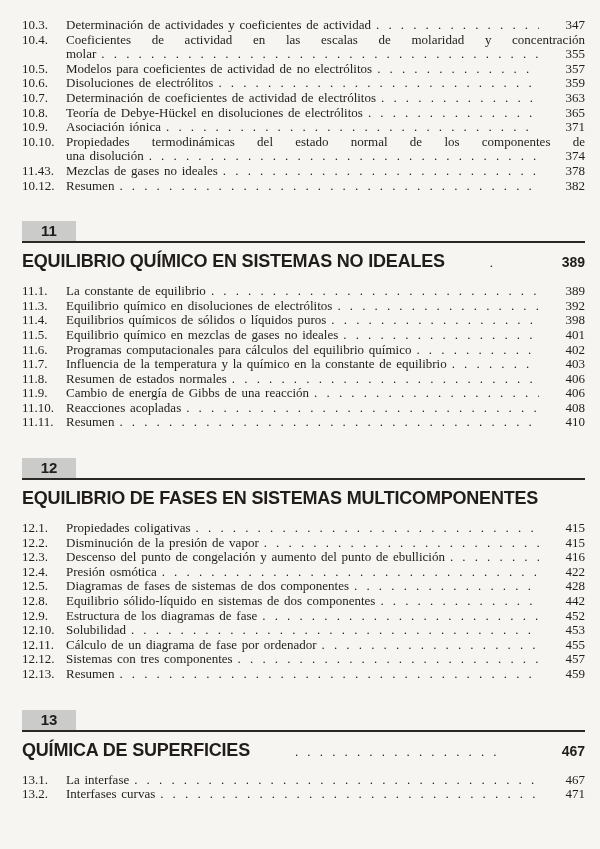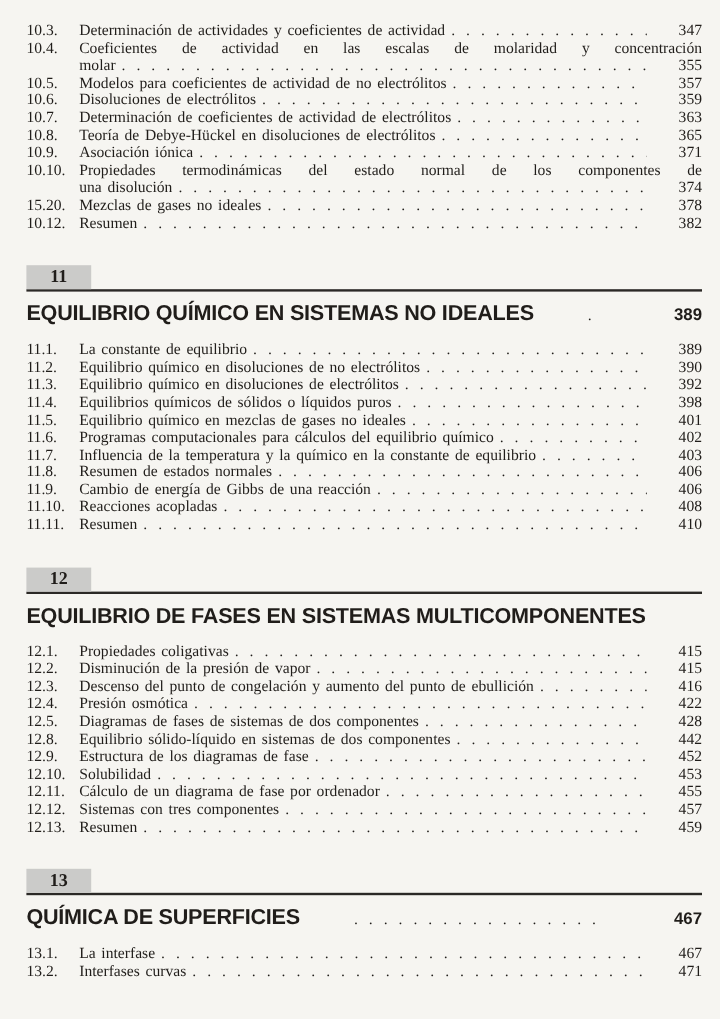--- a/index.html
+++ b/index.html
@@ -63,21 +63,21 @@
     border-bottom: 2px solid var(--rule-color, #2b2926);
     height: 20px;
   }
   .badge {
     display: inline-block;
     min-width: 54px;
     height: 20px;
     box-sizing: border-box;
     background: var(--badge-bg, #cbcbc9);
     text-align: center;
-    font-family: Liberation Serif, serif;
+    font-family: Liberation Sans, sans-serif;
     font-weight: bold;
     font-size: 15px;
     line-height: 20px;
   }
   .chapter-title-row {
     display: flex;
     align-items: baseline;
     margin-top: 8px;
     min-width: 0;
     gap: 40px;
@@ -201,21 +201,21 @@
       </div>
     <div class="eline">
                 <span class="t1">una disolución</span>
                 <span class="leader"></span>
                 <span class="pg">374</span>
               </div>
             </div>
   </div>
 
   <div class="entry">
-    <span class="num">15.20.</span>
+    <span class="num">11.43.</span>
     <div class="content">
       <div class="eline">
         <span class="t1">Mezclas de gases no ideales</span>
         <span class="leader"></span>
         <span class="pg">378</span>
       </div>
     </div>
   </div>
 
   <div class="entry">
@@ -246,30 +246,20 @@
     <span class="num">11.1.</span>
     <div class="content">
       <div class="eline">
         <span class="t1">La constante de equilibrio</span>
         <span class="leader"></span>
         <span class="pg">389</span>
       </div>
     </div>
   </div>
 
-  <div class="entry">
-    <span class="num">11.2.</span>
-    <div class="content">
-      <div class="eline">
-        <span class="t1">Equilibrio químico en disoluciones de no electrólitos</span>
-        <span class="leader"></span>
-        <span class="pg">390</span>
-      </div>
-    </div>
-  </div>
 
   <div class="entry">
     <span class="num">11.3.</span>
     <div class="content">
       <div class="eline">
         <span class="t1">Equilibrio químico en disoluciones de electrólitos</span>
         <span class="leader"></span>
         <span class="pg">392</span>
       </div>
     </div>

